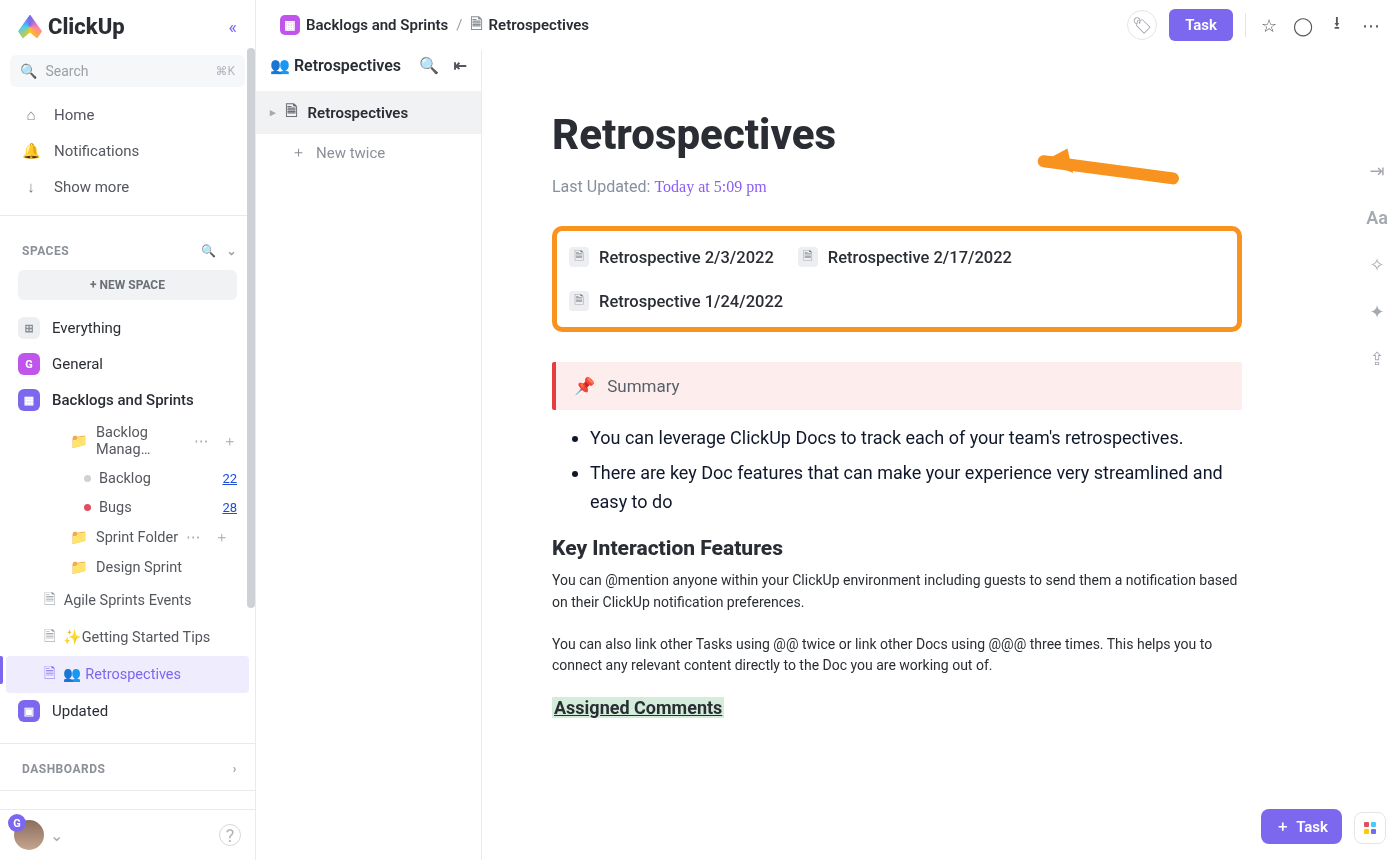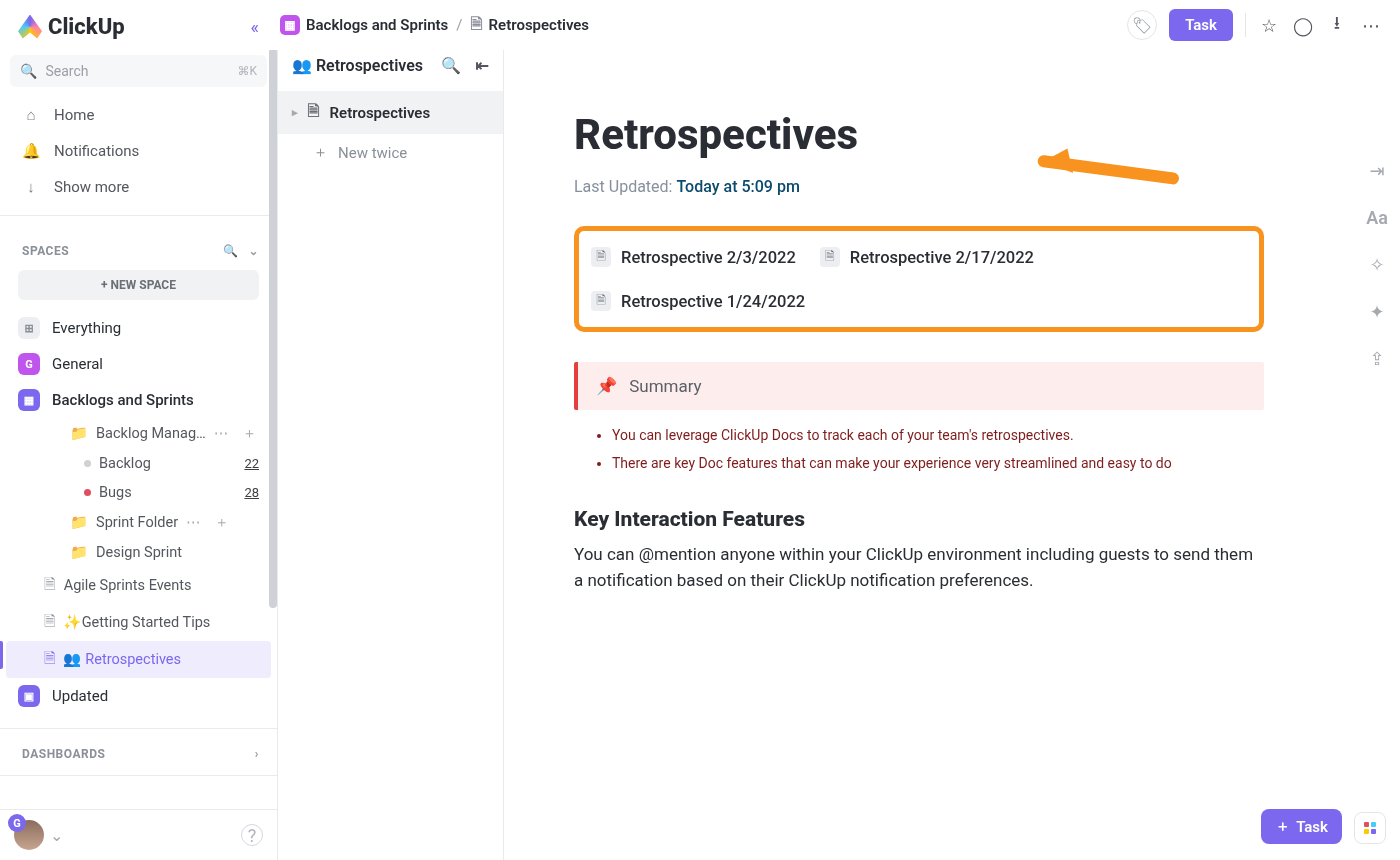--- a/index.html
+++ b/index.html
@@ -1,20 +1,20 @@
 <!DOCTYPE html>
 <html><head>
 <meta charset="utf-8">
 <style>
   * { box-sizing: border-box; margin: 0; padding: 0; font-family: -apple-system, BlinkMacSystemFont, "Segoe UI", Roboto, sans-serif; }
   body { width: 1400px; height: 860px; overflow: hidden; background: #fff; color: #2a2e34; }
   .app { display: flex; height: 860px; }
 
   
-  .sidebar { width: 278px; border-right: 1px solid #e8eaed; display: flex; flex-direction: column; position: relative; }
+  .sidebar { width: 256px; border-right: 1px solid #e8eaed; display: flex; flex-direction: column; position: relative; }
   .sidebar-scroll { overflow-y: auto; flex: 1; }
   .logo-row { display: flex; align-items: center; justify-content: space-between; padding: 14px 18px 14px 18px; }
   .logo { display: flex; align-items: center; gap: 6px; font-weight: 800; font-size: 22px; }
   .logo-mark { width: 24px; height: 24px; background: conic-gradient(#7b68ee, #ff7fab, #ffc800, #49ccf9, #7b68ee); border-radius: 6px; clip-path: polygon(50% 0, 100% 70%, 80% 100%, 50% 75%, 20% 100%, 0 70%); }
   .collapse-btn { color: #7b68ee; font-size: 18px; }
   .search-box { margin: 2px 10px 10px; background: #f6f7f9; border-radius: 6px; padding: 8px 10px; display: flex; align-items: center; gap: 8px; color: #9aa0a6; font-size: 14px; }
   .search-box .kbd { margin-left: auto; font-size: 12px; color: #b0b4bb; }
 
   .nav-item { display: flex; align-items: center; gap: 14px; padding: 9px 22px; font-size: 15px; color: #54575d; cursor: pointer; }
   .nav-icon { width: 18px; text-align: center; color: #7a7f87; }
@@ -25,21 +25,21 @@
   .new-space { margin: 4px 18px 10px; background: #f1f2f4; border-radius: 6px; text-align: center; padding: 8px 0; font-size: 12px; font-weight: 700; color: #6b6f76; cursor: pointer; }
 
   .space-item { display: flex; align-items: center; gap: 12px; padding: 7px 18px; font-size: 15px; color: #2a2e34; cursor: pointer; }
   .space-item .sq { width: 22px; height: 22px; border-radius: 6px; display: flex; align-items: center; justify-content: center; font-size: 11px; color: #fff; font-weight: 700; }
   .sq.gray { background: #eceef1; color: #8a8f98; }
   .sq.purple { background: #bf55ec; }
   .sq.violet { background: #7b68ee; }
 
   .tree { padding-left: 40px; }
   .tree-row { display: flex; align-items: center; gap: 8px; padding: 6px 12px 6px 18px; font-size: 14.5px; color: #54575d; cursor: pointer; border-radius: 4px; margin: 0 6px; }
-  .tree-row .count { margin-left: auto; color: #404040; font-size: 13px; text-decoration: underline; }
+  .tree-row .count { margin-left: auto; color: #1d4ed8; font-size: 13px; text-decoration: underline; }
   .tree-row .more { color: #a5a9b0; }
   .tree-row.lvl2 { padding-left: 24px; }
   .tree-row.lvl3 { padding-left: 38px; }
   .dot { width: 7px; height: 7px; border-radius: 50%; }
   .dot.gray { background: #cfd1d4; }
   .dot.red { background: #e04f5f; }
   .folder-icon { color: #8a8f98; }
   .doc-icon { color: #8a8f98; }
   .tree-row.selected { background: #eeecfd; color: #7b68ee; }
   .tree-row.selected .doc-icon { color: #7b68ee; }
@@ -73,36 +73,36 @@
   .tag-btn { width: 30px; height: 30px; border: 1px solid #e3e5e8; border-radius: 50%; display: flex; align-items: center; justify-content: center; color: #8a8f98; }
   .share-btn { background: #7b68ee; color: #fff; border-radius: 6px; padding: 7px 16px; font-weight: 600; font-size: 15px; cursor: pointer; }
   .top-icon { color: #54575d; width: 22px; text-align: center; cursor: pointer; font-size: 18px; }
   .divider-v { width: 1px; height: 24px; background: #e3e5e8; }
 
   
   .main { flex: 1; position: relative; overflow: hidden; }
   .doc { padding: 50px 60px 40px 70px; max-width: 820px; }
   .doc-title { font-size: 42px; font-weight: 800; margin-top: 60px; }
   .last-updated { margin-top: 18px; font-size: 16px; color: #87909e; }
-  .last-updated .val { color: #0c4a6e; font-weight: 500; }
+  .last-updated .val { color: #8b5cf6; font-weight: 500; font-family: Liberation Serif, serif; }
 
   .highlight-box { margin-top: 30px; border: 5px solid #f7931e; border-radius: 10px; padding: 16px 12px; display: flex; gap: 24px; flex-wrap: wrap; align-items: center; position:relative;}
   .subpage-chip { display: flex; align-items: center; gap: 10px; font-size: 16.5px; font-weight: 500; cursor: pointer; }
   .chip-ic { width: 20px; height: 20px; background: #eceef1; border-radius: 4px; display: flex; align-items: center; justify-content: center; color: #6b6f76; font-size: 12px; }
 
   .arrow { position: absolute; top: 120px; right: 230px; transform: rotate(40deg); }
   .arrow svg { width: 140px; height: 100px; }
 
   .summary-block { margin-top: 30px; background: #fdeeed; border-left: 4px solid #e53e3e; padding: 14px 18px; border-radius: 2px; display: flex; align-items: center; gap: 12px; font-size: 17px; color: #5a6069; }
-  .bullets { margin: 14px 0 32px 38px; font-size: 14px; color: #7f1d1d; line-height: 1.6; }
+  .bullets { margin: 14px 0 20px 38px; font-size: 18px; color: #0f172a; line-height: 1.6; }
   .bullets li { margin-bottom: 6px; }
 
   h3.kif { font-size: 21px; font-weight: 800; margin-bottom: 10px; }
   .hl { background: #d4eddb; font-weight: 700; text-decoration: underline; display: inline-block; padding: 0 2px; font-size: 18px;}
-  .para { font-size: 17px; line-height: 1.55; margin: 8px 0 20px; color: #2a2e34; }
+  .para { font-size: 14px; line-height: 1.55; margin: 8px 0 20px; color: #2a2e34; }
 
   
   .right-rail { position: absolute; right: 12px; top: 160px; display: flex; flex-direction: column; gap: 26px; color: #a5a9b0; font-size: 18px; align-items: center; }
   .right-rail .ri { cursor: pointer; }
 
   
   .task-btn { position: absolute; right: 58px; bottom: 16px; background: #7b68ee; color: #fff; border-radius: 8px; padding: 8px 14px; font-weight: 600; font-size: 15px; display: flex; align-items: center; gap: 6px; cursor: pointer; }
   .apps-btn { position: absolute; right: 14px; bottom: 16px; width: 32px; height: 32px; border: 1px solid #e3e5e8; border-radius: 8px; display: flex; align-items: center; justify-content: center; cursor:pointer;}
   .apps-btn .d { width:5px;height:5px;border-radius:1px;margin:1px; }
 </style>
@@ -292,21 +292,23 @@
         <span>📌</span>
         <span>Summary</span>
       </div>
       <ul class="bullets">
         <li>You can leverage ClickUp Docs to track each of your team's retrospectives.</li>
         <li>There are key Doc features that can make your experience very streamlined and easy to do</li>
       </ul>
 
       <h3 class="kif">Key Interaction Features</h3>
       <p class="para">You can @mention anyone within your ClickUp environment including guests to send them a notification based on their ClickUp notification preferences.</p>
-
+      <p class="para">You can also link other Tasks using @@ twice or link other Docs using @@@ three times.  This helps you to connect any relevant content directly to the Doc you are working out of.</p>
+
+      <div><span class="hl">Assigned Comments</span></div>
     </div>
 
     <div class="right-rail">
       <span class="ri">⇥</span>
       <span class="ri" style="font-weight:600;">Aa</span>
       <span class="ri">✧</span>
       <span class="ri">✦</span>
       <span class="ri">⇪</span>
     </div>
 

